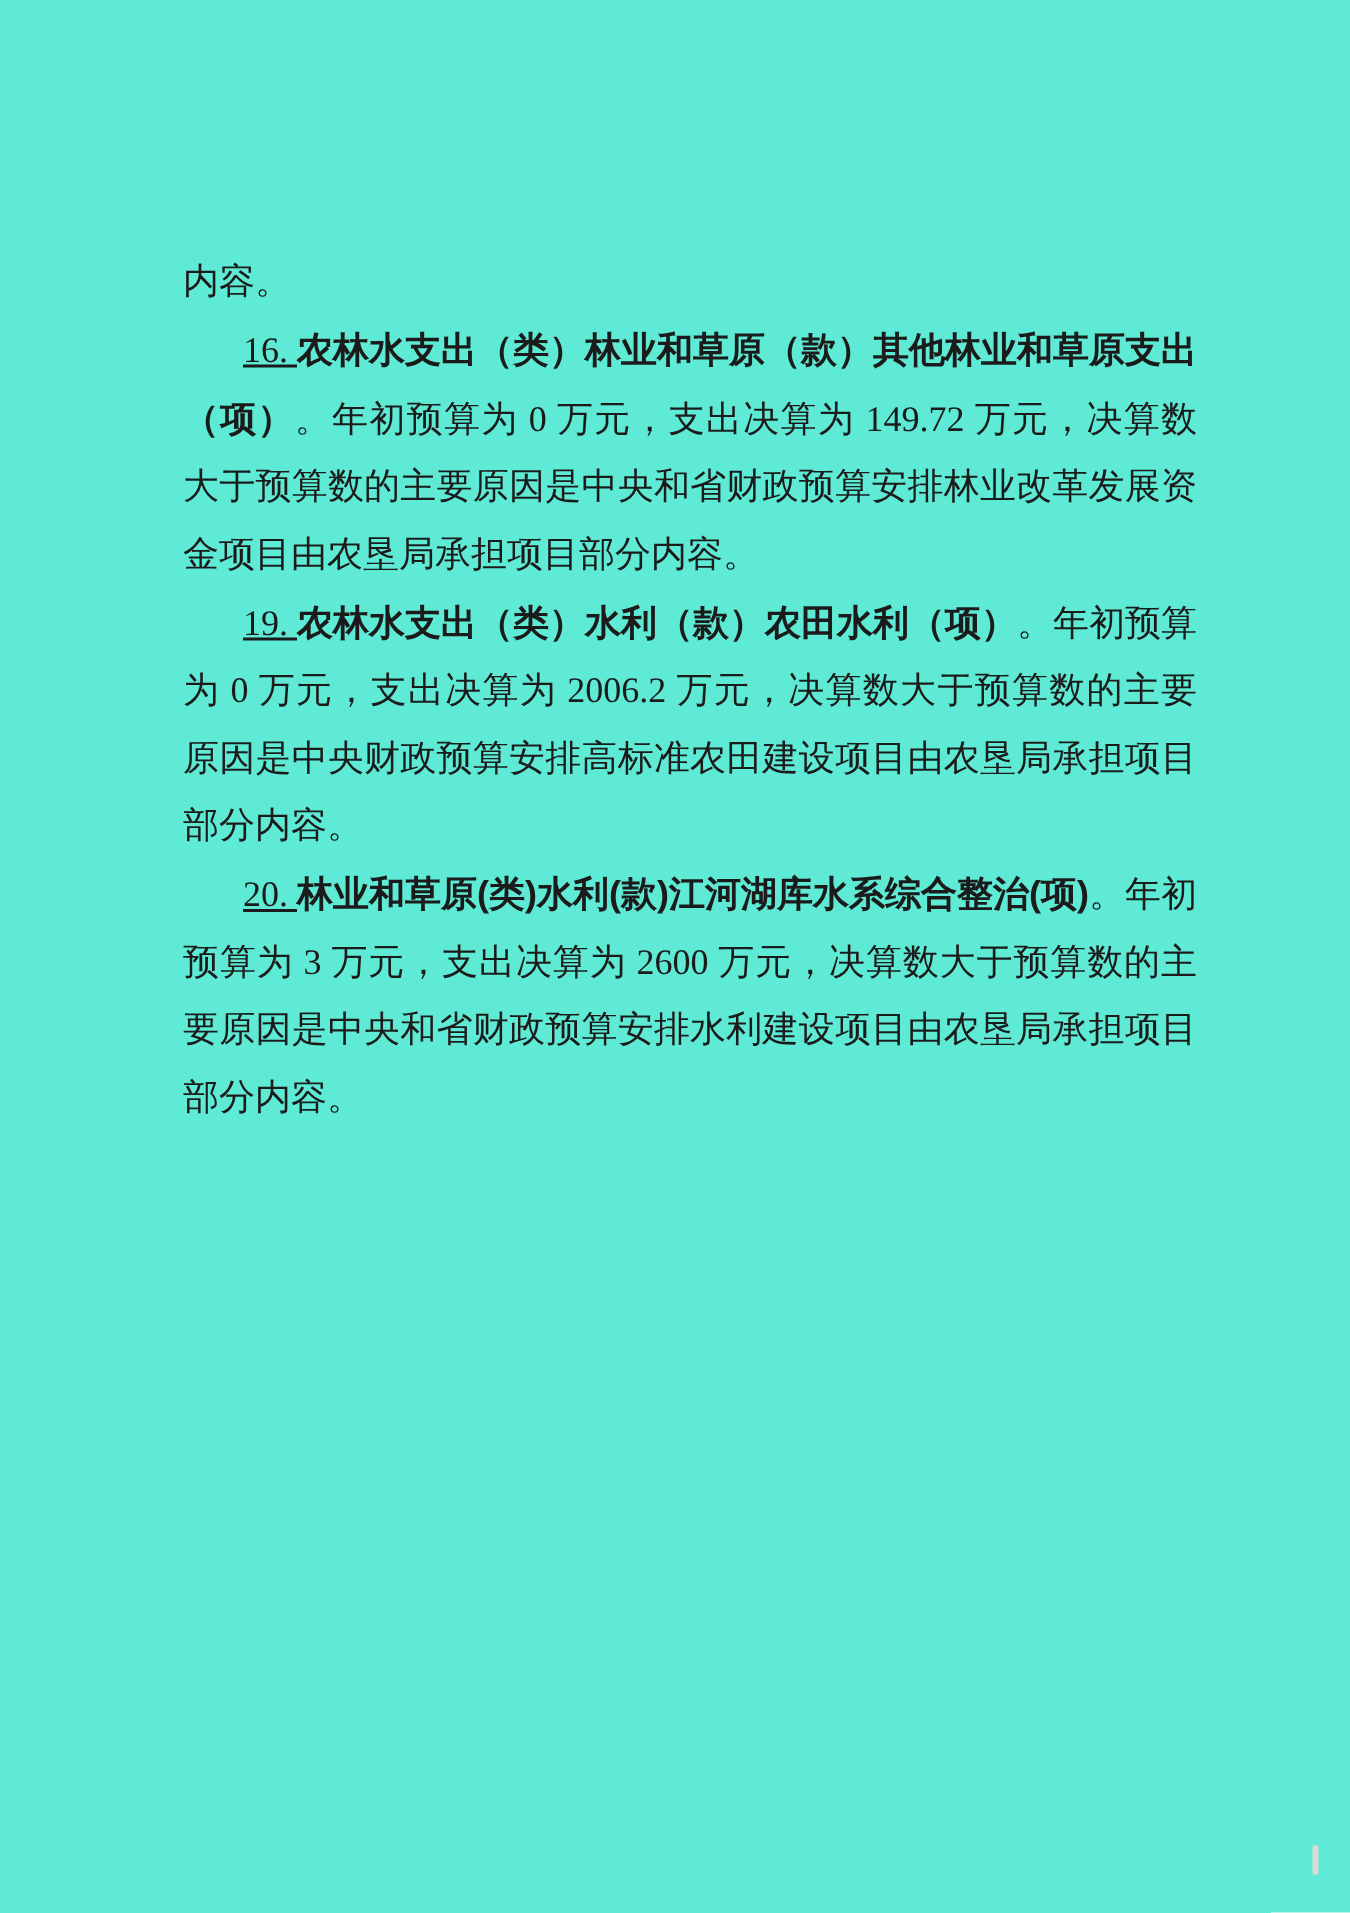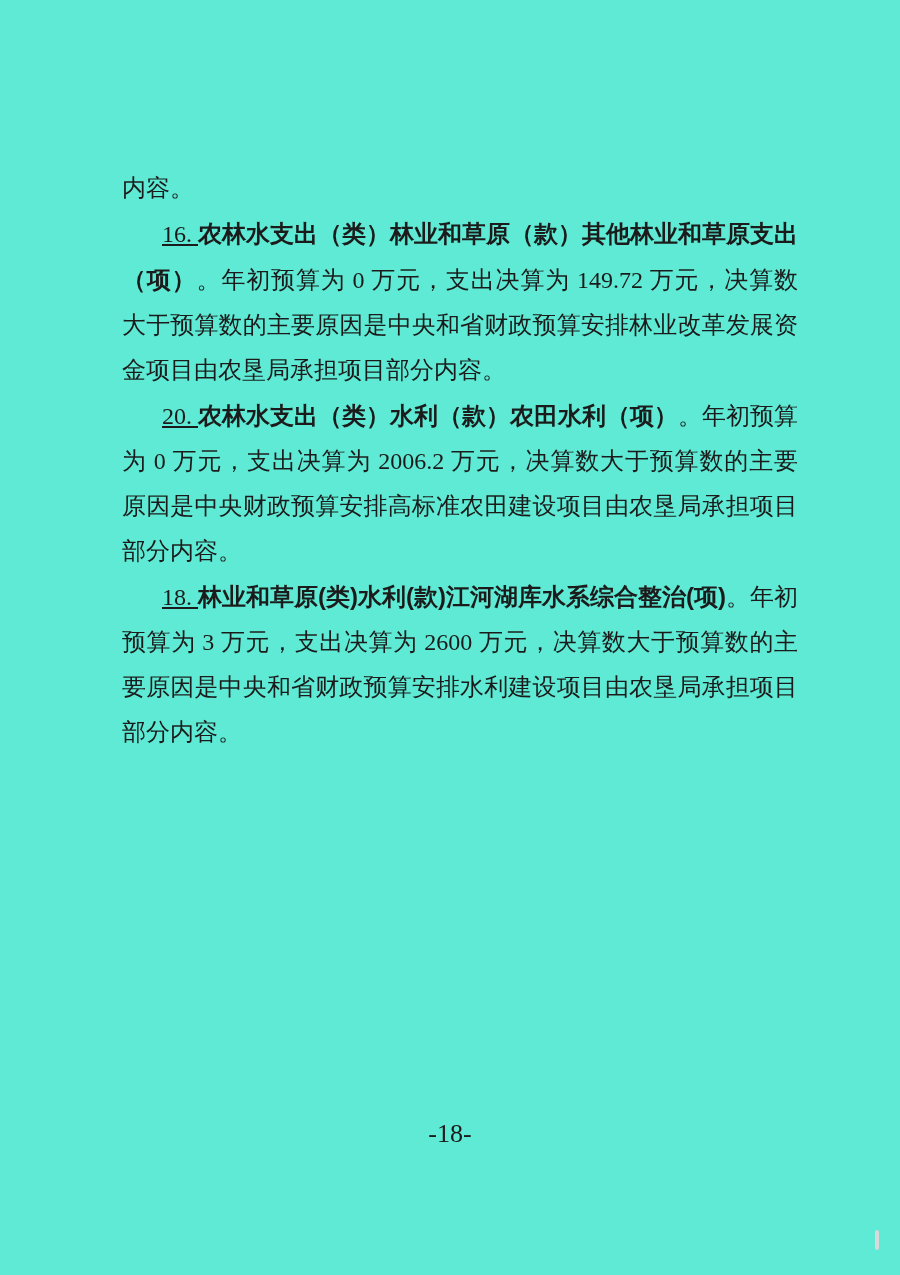--- a/index.html
+++ b/index.html
@@ -66,20 +66,17 @@
     border-radius: 2px;
   }
 </style>
 </head>
 <body>
 
 <div class="page">
   <main class="content" id="content">
       <p class="para"><span class="seg-body">内容。</span></p>
       <p class="para indent"><span class="seg-number">16. </span><span class="seg-heading">农林水支出（类）林业和草原（款）其他林业和草原支出（项）</span><span class="seg-body">。年初预算为 0 万元，支出决算为 149.72 万元，决算数大于预算数的主要原因是中央和省财政预算安排林业改革发展资金项目由农垦局承担项目部分内容。</span></p>
-      <p class="para indent"><span class="seg-number">20. </span><span class="seg-heading">农林水支出（类）水利（款）农田水利（项）</span><span class="seg-body">。年初预算为 0 万元，支出决算为 2006.2 万元，决算数大于预算数的主要原因是中央财政预算安排高标准农田建设项目由农垦局承担项目部分内容。</span></p>
-      <p class="para indent"><span class="seg-number">18. </span><span class="seg-heading">林业和草原(类)水利(款)江河湖库水系综合整治(项)</span><span class="seg-body">。年初预算为 3 万元，支出决算为 2600 万元，决算数大于预算数的主要原因是中央和省财政预算安排水利建设项目由农垦局承担项目部分内容。</span></p>
+      <p class="para indent"><span class="seg-number">19. </span><span class="seg-heading">农林水支出（类）水利（款）农田水利（项）</span><span class="seg-body">。年初预算为 0 万元，支出决算为 2006.2 万元，决算数大于预算数的主要原因是中央财政预算安排高标准农田建设项目由农垦局承担项目部分内容。</span></p>
+      <p class="para indent"><span class="seg-number">20. </span><span class="seg-heading">林业和草原(类)水利(款)江河湖库水系综合整治(项)</span><span class="seg-body">。年初预算为 3 万元，支出决算为 2600 万元，决算数大于预算数的主要原因是中央和省财政预算安排水利建设项目由农垦局承担项目部分内容。</span></p>
     </main>
-  <footer class="footer">
-    <span>-18-</span>
-  </footer>
   <div class="artifact"></div>
 </div>
 
 </body></html>

